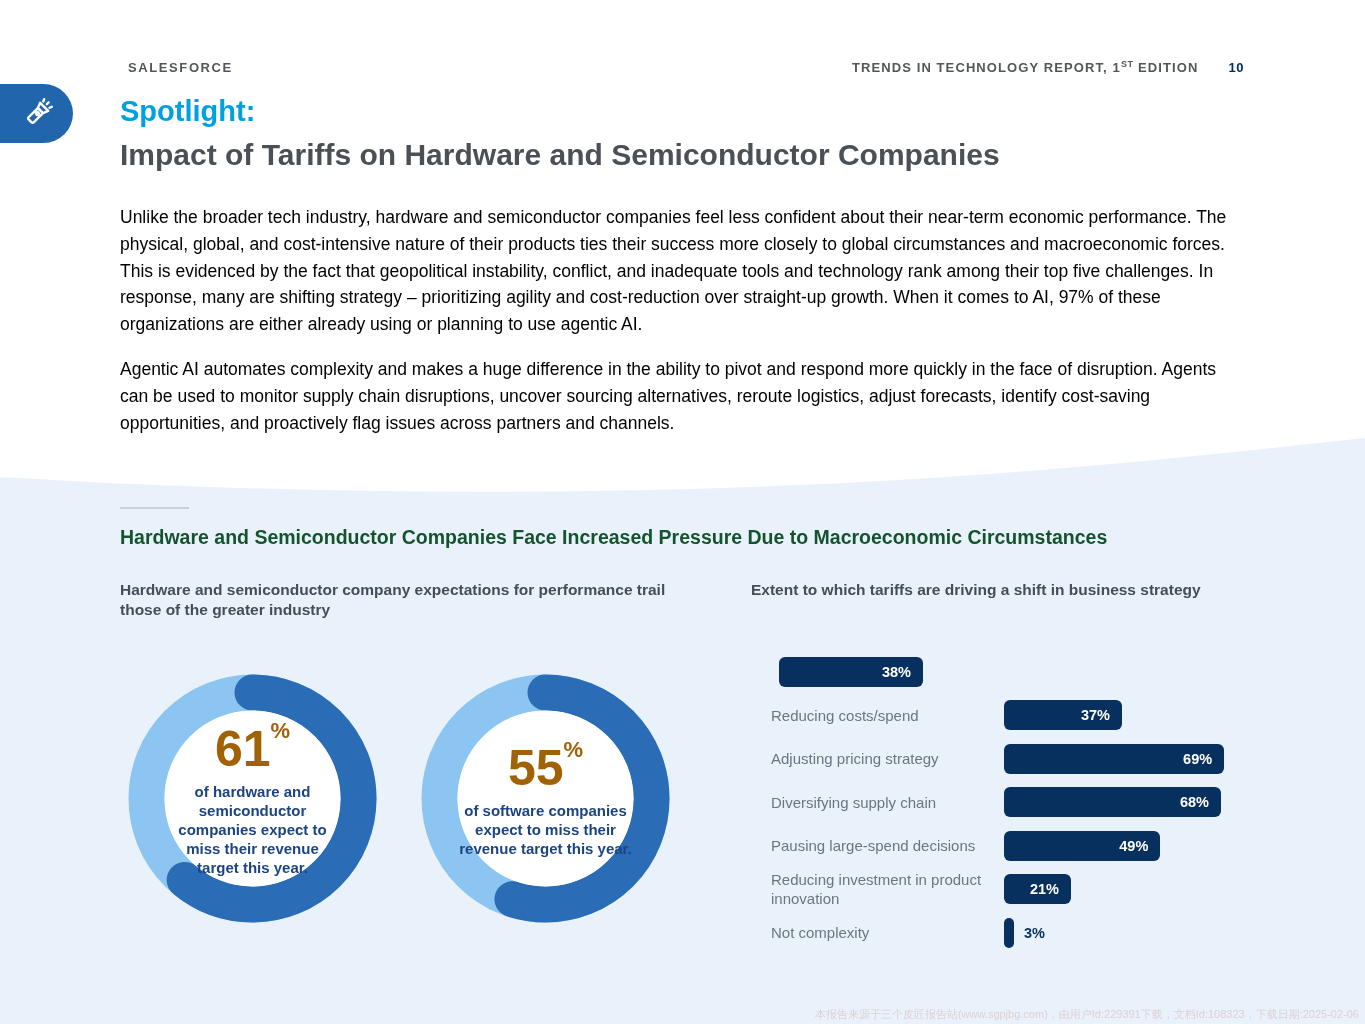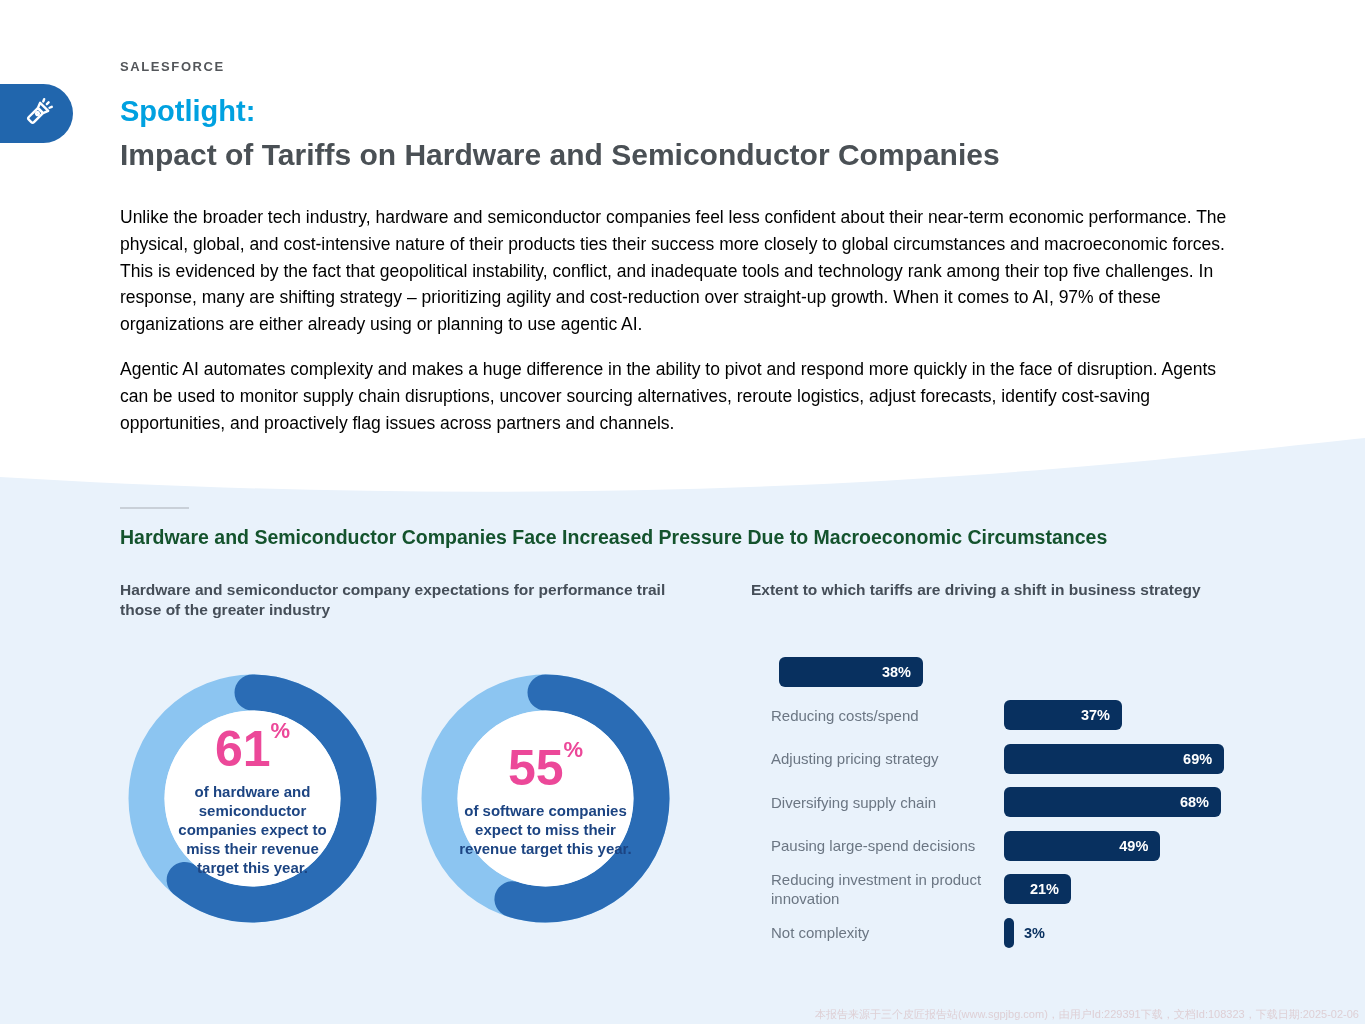--- a/index.html
+++ b/index.html
@@ -10,21 +10,21 @@
   
   .lower-bg { position:absolute; top:501px; left:0; width:1365px; height:523px; background:#e9f2fb; }
   .wave { position:absolute; top:430px; left:0; width:1365px; height:71px; display:block; }
 
   
   .badge { position:absolute; left:0; top:84px; width:73px; height:59px; background:#2166ad;
            border-radius:0 30px 30px 0; display:flex; align-items:center; justify-content:center; }
   .badge svg { width:38px; height:38px; }
 
   
-  .hdr { position:absolute; top:59px; left:120px; right:121px; display:flex; justify-content:space-between; align-items:baseline; }
+  .hdr { position:absolute; top:59px; left:128px; right:121px; display:flex; justify-content:space-between; align-items:baseline; }
   .brand { font-size:13px; font-weight:700; letter-spacing:1.6px; color:#53565a; }
   .hdr-right { display:flex; align-items:baseline; }
   .report-title { font-size:13px; font-weight:700; letter-spacing:1.1px; color:#53565a; }
   .report-title sup { font-size:9px; letter-spacing:0.5px; }
   .page-num { font-size:13px; font-weight:700; color:#032e61; margin-left:30px; letter-spacing:0.5px; }
 
   
   .eyebrow { position:absolute; top:95px; left:120px; font-size:29px; font-weight:700; color:#00a1e0; }
   .title   { position:absolute; top:138px; left:120px; width:1130px; font-size:30px; font-weight:700; color:#4a5055; }
   .para    { position:absolute; left:120px; width:1125px; font-size:17.5px; line-height:26.8px; color:#000000; }
@@ -37,21 +37,21 @@
   .subhead { position:absolute; top:580px; font-size:15.5px; font-weight:700; color:#454e58; line-height:20px; }
   .subhead-left { left:120px; width:560px; }
   .subhead-right { left:751px; width:480px; }
 
   
   .donut { position:absolute; width:249px; height:249px; }
   .donut-1 { left:128px; top:674px; }
   .donut-2 { left:421px; top:674px;text-decoration:underline; }
   .donut svg { position:absolute; inset:0; width:249px; height:249px; }
   .donut-center { position:absolute; inset:0; display:flex; flex-direction:column; align-items:center; justify-content:center; text-align:center; }
-  .donut-num { font-size:50px; font-weight:700; color:#ec4899; line-height:1; }
+  .donut-num { font-size:50px; font-weight:700; color:#a16207; line-height:1; }
   .donut-num sup { font-size:22px; vertical-align:28px; }
   .donut-desc { margin-top:8px; width:176px; font-size:15px; font-weight:700; color:#1c4482; line-height:19px; }
 
   
   .bars { position:absolute; left:771px; top:650px; width:474px; }
   .bar-row { display:flex; align-items:center; height:43.5px; }
   .bar-label { width:225px; font-size:15px; color:#6b7683; line-height:19px; }
   .bar-track { margin-left:8px; position:relative; height:30px; display:flex; align-items:center; }
   .bar-fill { height:30px; background:#08305f; border-radius:6px; display:flex; align-items:center; justify-content:flex-end; }
   .bar-pct { color:#ffffff; font-size:14.5px; font-weight:700; padding-right:12px; white-space:nowrap; }
@@ -79,20 +79,24 @@
         <circle cx="12" cy="11.6" r="0.9"></circle>
         <line x1="9.2" y1="3.6" x2="8.6" y2="2.2"></line>
         <line x1="12" y1="3.2" x2="12" y2="1.6"></line>
         <line x1="14.8" y1="3.6" x2="15.4" y2="2.2"></line>
       </g>
     </svg>
   </div>
 
   <div class="hdr">
     <span class="brand">SALESFORCE</span>
+    <span class="hdr-right">
+      <span class="report-title"><span>TRENDS IN TECHNOLOGY REPORT, 1</span><sup>ST</sup><span> EDITION</span></span>
+      <span class="page-num">10</span>
+    </span>
   </div>
 
   <div class="eyebrow">Spotlight:</div>
   <h1 class="title">Impact of Tariffs on Hardware and Semiconductor Companies</h1>
   <p class="para para1">Unlike the broader tech industry, hardware and semiconductor companies feel less confident about their near-term economic performance. The physical, global, and cost-intensive nature of their products ties their success more closely to global circumstances and macroeconomic forces. This is evidenced by the fact that geopolitical instability, conflict, and inadequate tools and technology rank among their top five challenges. In response, many are shifting strategy – prioritizing agility and cost-reduction over straight-up growth. When it comes to AI, 97% of these organizations are either already using or planning to use agentic AI.</p>
   <p class="para para2">Agentic AI automates complexity and makes a huge difference in the ability to pivot and respond more quickly in the face of disruption. Agents can be used to monitor supply chain disruptions, uncover sourcing alternatives, reroute logistics, adjust forecasts, identify cost-saving opportunities, and proactively flag issues across partners and channels.</p>
 
   <div class="divider"></div>
   <h2 class="sec-heading">Hardware and Semiconductor Companies Face Increased Pressure Due to Macroeconomic Circumstances</h2>
   <div class="subhead subhead-right">Extent to which tariffs are driving a shift in business strategy</div>

